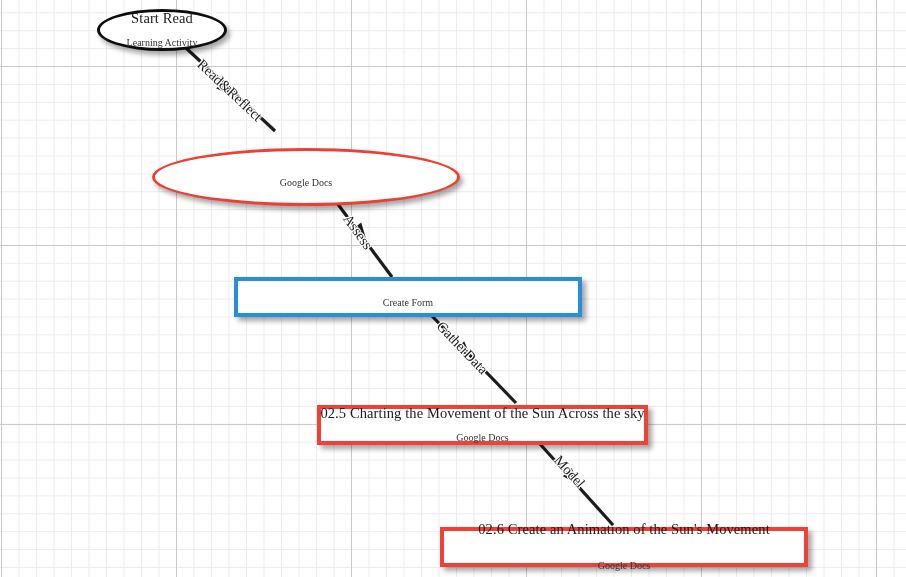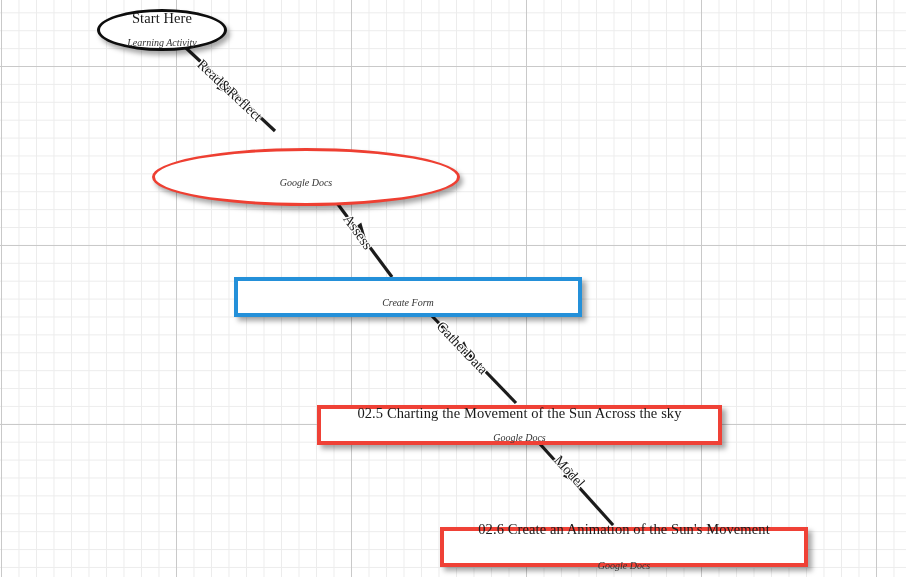--- a/index.html
+++ b/index.html
@@ -52,21 +52,20 @@
     line-height: 1.08;
   }
   .node .title {
     font-size: 14.5px;
     color: #1a1a1a;
     white-space: nowrap;
     letter-spacing: .1px;
   }
   .node .subtitle {
     font-size: 10px;
-    font-style: italic;
     color: #333333;
     white-space: nowrap;
     margin-top: 12px;
   }
 
   
   .node.ellipse {
     border-radius: 50%;
     border-style: solid;
   }
@@ -127,30 +126,30 @@
         </g>
         <g>
           <line x1="540" y1="444" x2="613" y2="525" stroke="#1c1c1c" stroke-width="3.2" stroke-linecap="butt"></line>
           <polygon points="0,0 -16,-6 -16,6" fill="#1c1c1c" transform="translate(578,484) rotate(47.97373108248011)"></polygon>
         </g>
       </g>
   </svg>
 
   <div id="nodes-layer">
       <div class="node ellipse black" style="left: 97px; top: 9px; width: 130px; height: 42px;">
-        <div class="title">Start Here</div>
+        <div class="title">Start Read</div>
         <div class="subtitle">Learning Activity</div>
       </div>
       <div class="node ellipse red" style="left: 152px; top: 148px; width: 308px; height: 58px;">
         <div class="subtitle">Google Docs</div>
       </div>
       <div class="node box blue" style="left: 234px; top: 277px; width: 348px; height: 40px;">
         <div class="subtitle">Create Form</div>
       </div>
-      <div class="node box red" style="left: 317px; top: 405px; width: 405px; height: 40px;">
+      <div class="node box red" style="left: 317px; top: 405px; width: 331px; height: 40px;">
         <div class="title">02.5 Charting the Movement of the Sun Across the sky</div>
         <div class="subtitle">Google Docs</div>
       </div>
       <div class="node box red" style="left: 440px; top: 527px; width: 368px; height: 40px; gap: 12px;">
         <div class="title">02.6 Create an Animation of the Sun's Movement</div>
         <div class="subtitle">Google Docs</div>
       </div>
     </div>
   <div id="labels-layer">
       <div class="edge-label" style="left: 205px; top: 56px; transform: rotate(43deg);">Read&amp;Reflect</div>

